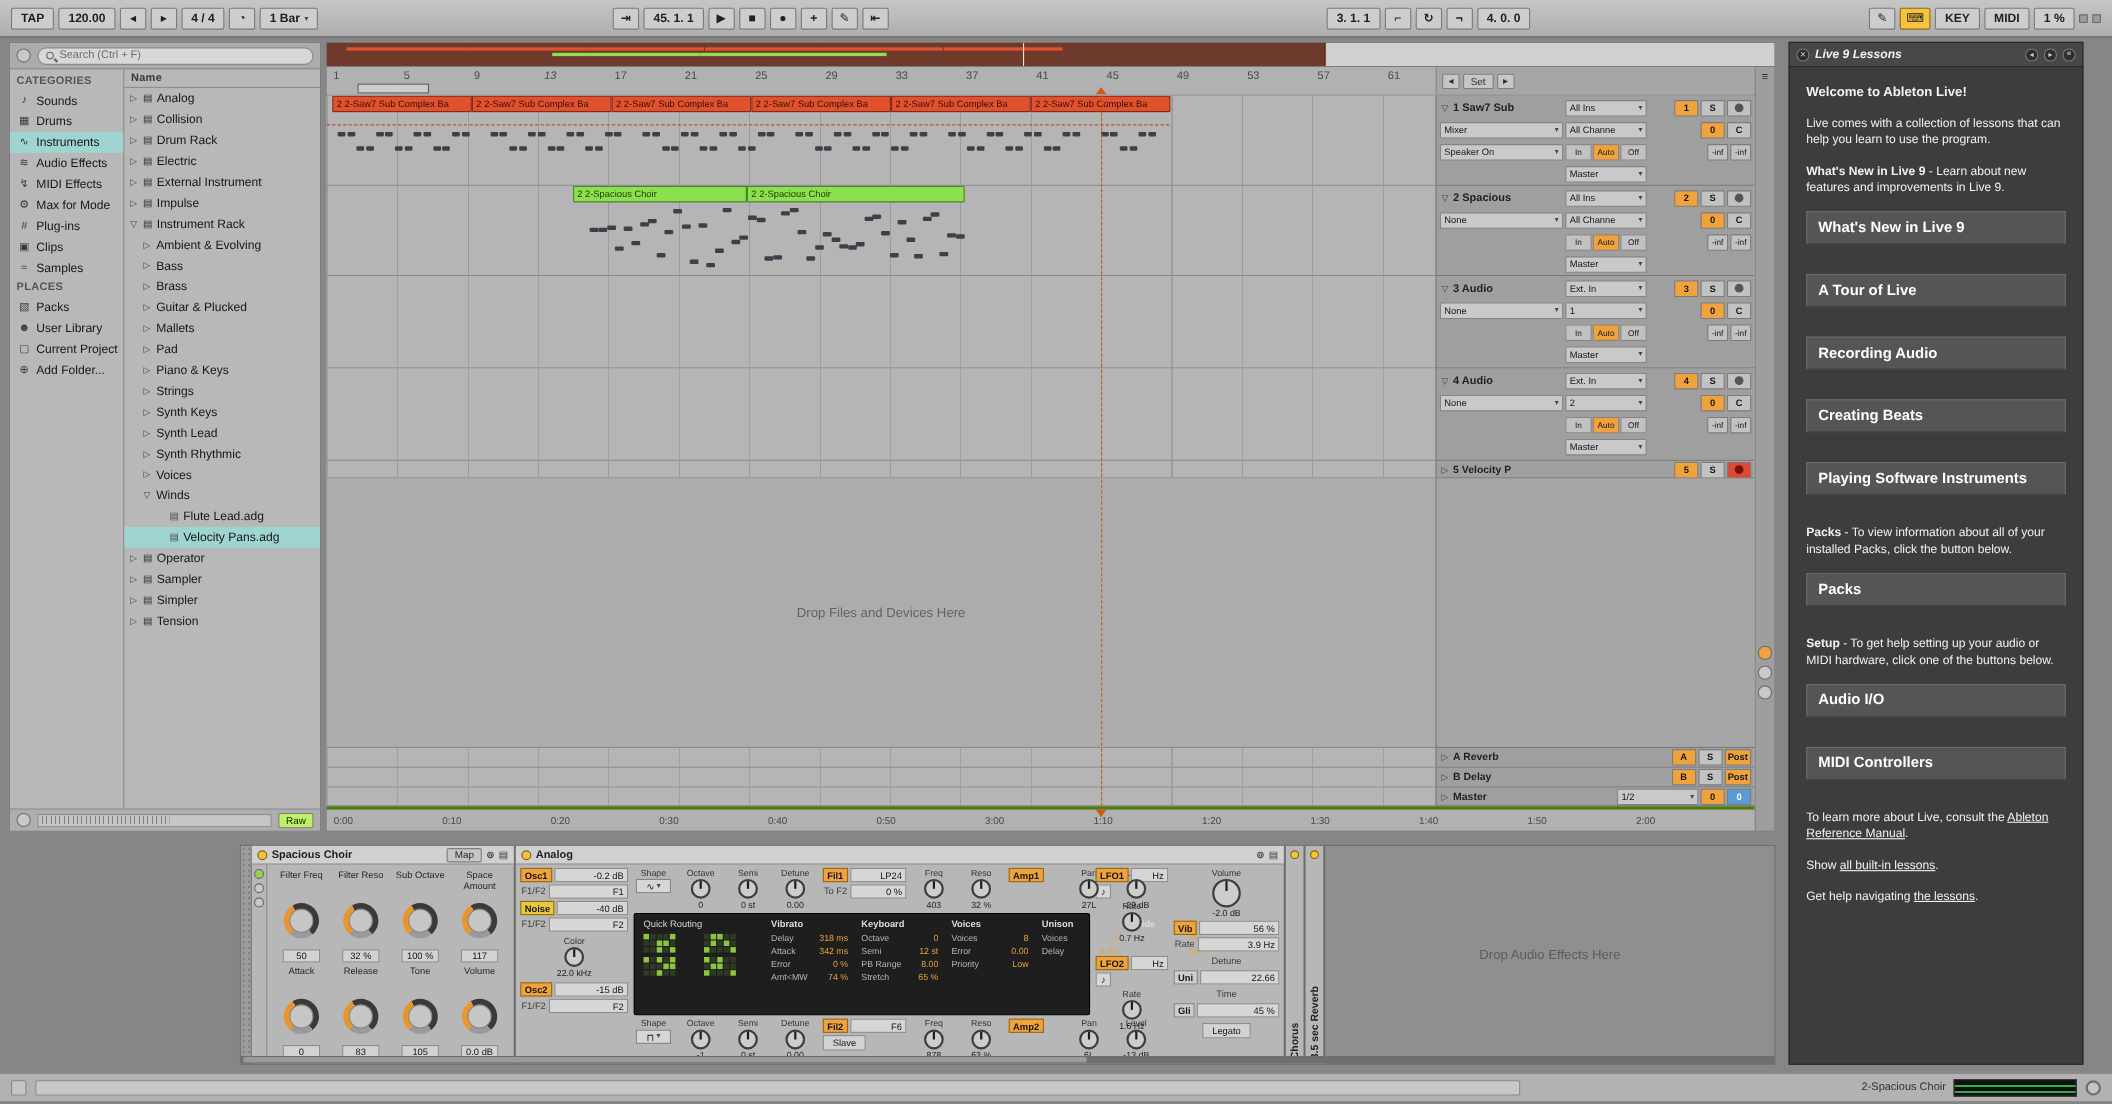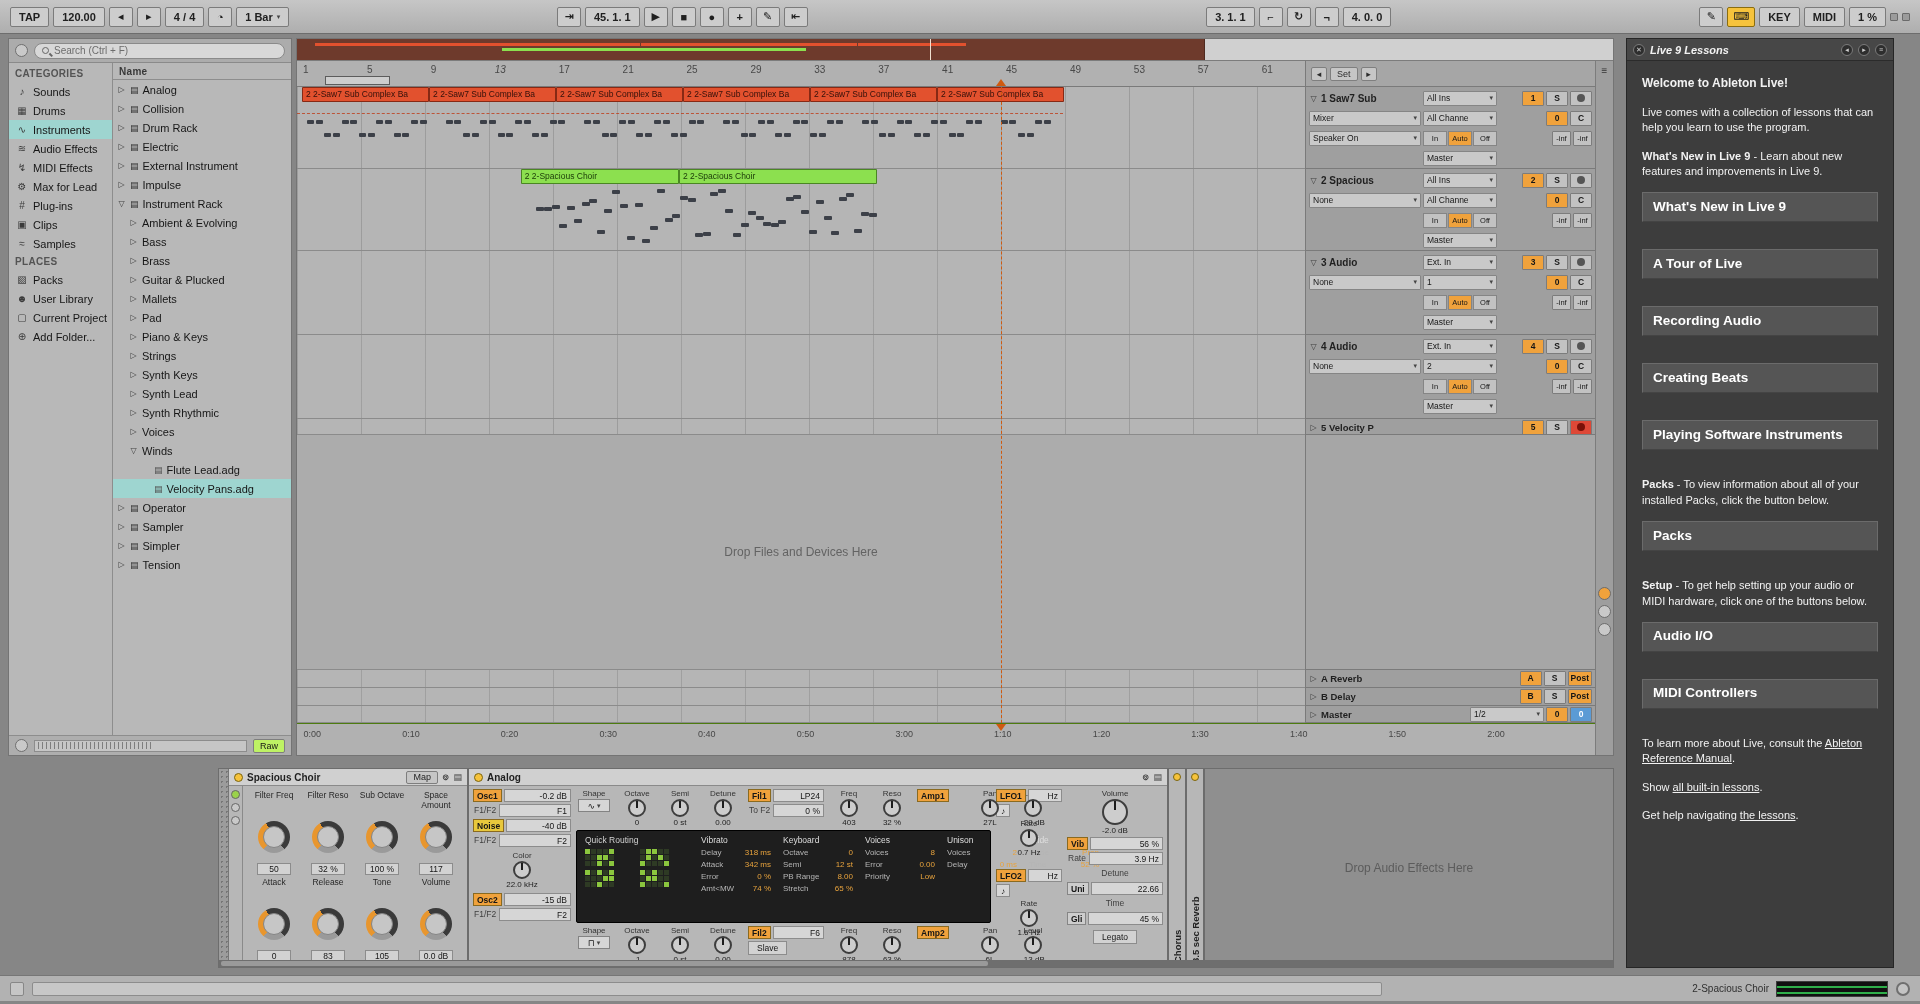--- a/index.html
+++ b/index.html
@@ -85,21 +85,21 @@
 .drophint{color:#636363;font-size:12px}
 .lane.empty{background-image:repeating-linear-gradient(90deg,rgba(110,110,110,.3) 0 1px,transparent 1px 64px)}
 .lane.saw::after{content:"";position:absolute;left:0;width:76%;top:26px;border-top:1px dashed rgba(190,60,25,.8)}
 .clip{position:absolute;top:0;height:15px;border:1px solid rgba(60,10,0,.55);border-radius:1px;overflow:hidden;
 white-space:nowrap;font-size:8.5px;line-height:13px;padding:0 3px;color:#33100a}
 .clip.red{background:#e2512e}
 .clip.green{background:#8ce04f;color:#1b3a08;border-color:rgba(20,60,0,.55)}
 .note{position:absolute;height:4px;background:#3c4048;border-radius:1px}
 .playhead{position:absolute;top:0;bottom:0;width:0;border-left:1px dashed #cf5a10;z-index:4}
 .masterlabel{position:absolute;right:300px;bottom:1px;font-weight:bold;font-size:12px;color:#2a2a2a}
-.timeruler{height:32px;border-top:1px solid #4d7c0f;background:#b1b1b1;position:relative;flex:none;overflow:hidden}
+.timeruler{height:22px;border-top:3px solid #4d7c0f;background:#b1b1b1;position:relative;flex:none;overflow:hidden}
 .tmark{position:absolute;top:5px;font-size:9px;color:#474747}
 .ttri{position:absolute;top:0;width:0;height:0;border-left:5px solid transparent;border-right:5px solid transparent;border-top:7px solid #cf5a10;transform:translateX(-5px)}
 
 
 .thdr{padding:2px 3px;display:flex;flex-direction:column;gap:2px;font-size:8.5px}
 .hrow{display:flex;align-items:center;gap:2px;height:18px}
 .thdr.mini .hrow{height:12px}
 .hname{width:112px;display:flex;align-items:center;gap:3px;font-size:10px;font-weight:bold;color:#1f1f1f;overflow:hidden;white-space:nowrap;flex:none}
 .thdr.mini .hname{flex:1;font-size:9.5px}
 .hcellbox{height:15px;background:#c9c9c9;border:1px solid #858585;border-radius:1px;display:flex;align-items:center;justify-content:space-between;gap:2px;padding:0 3px;overflow:hidden;white-space:nowrap}
@@ -189,21 +189,21 @@
 .fblock.amp{width:48px}
 .aglobal{flex:1;background:#1e1e1e;border:1px solid #000;border-radius:2px;display:flex;gap:10px;padding:4px 8px;color:#b5b5b5;min-height:74px}
 .qr{width:106px;flex:none}
 .qr-title{font-size:8.5px;color:#d2d2d2;margin-bottom:4px}
 .qr-grids{display:grid;grid-template-columns:1fr 1fr;gap:4px}
 .qrg{display:grid;grid-template-columns:repeat(5,5px);grid-auto-rows:5px;gap:1px}
 .qrg i{background:#2e3a24;display:block}
 .qrg i.on{background:#8bc63e}
 .gcols{flex:1;display:flex;gap:12px}
 .gcol{display:flex;flex-direction:column;font-size:8px;min-width:70px}
-.gh{color:#dedede;font-weight:normal;margin-bottom:2px;font-size:8.5px}
+.gh{color:#dedede;font-weight:bold;margin-bottom:2px;font-size:8.5px}
 .gfield{display:flex;justify-content:space-between;gap:6px;line-height:12px}
 .gfield b{color:#e8a33d;font-weight:normal}
 .vdevs{display:flex;flex:none}
 .vdev{width:18px;background:#b7b7b7;border-right:2px solid #6c6c6c;display:flex;flex-direction:column;align-items:center;padding:4px 0;gap:5px}
 .vtitle{writing-mode:vertical-rl;transform:rotate(180deg);font-size:9.5px;font-weight:bold;color:#222;flex:1;display:flex;align-items:center}
 .dropfx{flex:1;display:flex;align-items:center;justify-content:center;color:#5c5c5c;font-size:12px}
 .devscroll{position:absolute;left:0;right:0;bottom:0;height:7px;background:#6e6e6e}
 .devscroll i{position:absolute;left:2px;top:1px;bottom:1px;width:55%;background:#9a9a9a;border-radius:2px;display:block}
 
 
@@ -288,21 +288,21 @@
             <div class="cat">
               <span class="cicon">≋</span>
               <span>Audio Effects</span>
             </div>
             <div class="cat">
               <span class="cicon">↯</span>
               <span>MIDI Effects</span>
             </div>
             <div class="cat">
               <span class="cicon">⚙</span>
-              <span>Max for Lead</span>
+              <span>Max for Mode</span>
             </div>
             <div class="cat">
               <span class="cicon">#</span>
               <span>Plug-ins</span>
             </div>
             <div class="cat">
               <span class="cicon">▣</span>
               <span>Clips</span>
             </div>
             <div class="cat">

